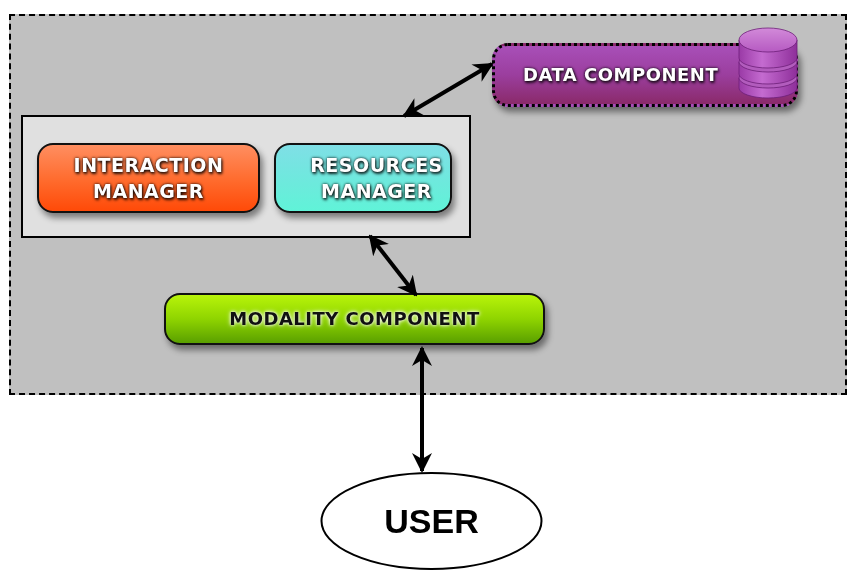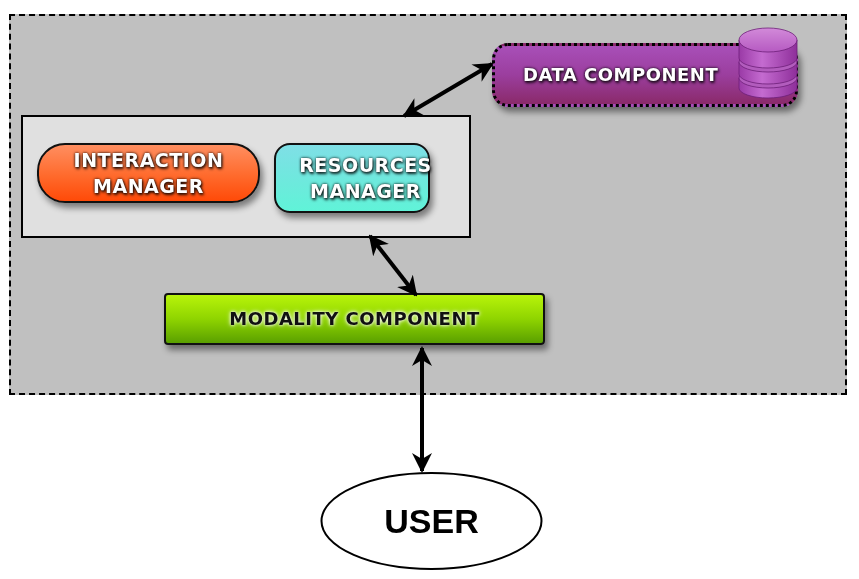--- a/index.html
+++ b/index.html
@@ -15,30 +15,30 @@
     .comp {
       position: absolute; box-sizing: border-box; border: 2px solid #111;
       display: flex; align-items: center; justify-content: center; text-align: center;
       font-weight: bold; letter-spacing: 0.5px;
       box-shadow: 3px 5px 6px rgba(0,0,0,0.45);
     }
     .comp span { display: block; line-height: 26px; }
     .light-text { color: #fff; text-shadow: 0 0 3px #000, 1px 2px 3px rgba(0,0,0,0.8); font-size: 19px; }
     .dark-text { color: #111; text-shadow: 0 0 3px #fff, 0 0 5px rgba(255,255,255,0.9); font-size: 18px; }
     .interaction {
-      left: 37px; top: 143px; width: 223px; height: 60px; border-radius: 28px;
+      left: 37px; top: 143px; width: 223px; height: 70px; border-radius: 16px;
       background: linear-gradient(to bottom, #ff8e60 0%, #ff6a2c 55%, #ff4a08 100%);
     }
     .resources {
-      left: 274px; top: 143px; width: 156px; height: 70px; border-radius: 16px;
+      left: 274px; top: 143px; width: 178px; height: 70px; border-radius: 16px;
       background: linear-gradient(to bottom, #7fdfe6 0%, #6ceadc 60%, #60f3d8 100%);
       padding-left: 27px;
     }
     .modality {
-      left: 164px; top: 293px; width: 381px; height: 52px; border-radius: 4px;
+      left: 164px; top: 293px; width: 381px; height: 52px; border-radius: 16px;
       background: linear-gradient(to bottom, #b8f40a 0%, #8fd400 50%, #5aa000 100%);
     }
     .data {
       left: 492px; top: 43px; width: 306px; height: 64px; border-radius: 16px;
       border: 3px dotted #000;
       background: linear-gradient(to bottom, #a84fb8 0%, #9b3e9e 50%, #8a2a6a 100%);
       justify-content: flex-start; padding-left: 28px;
     }
     .data .light-text { font-size: 18px; }
     .db-icon { position: absolute; left: 735px; top: 22px; width: 66px; height: 80px; }

